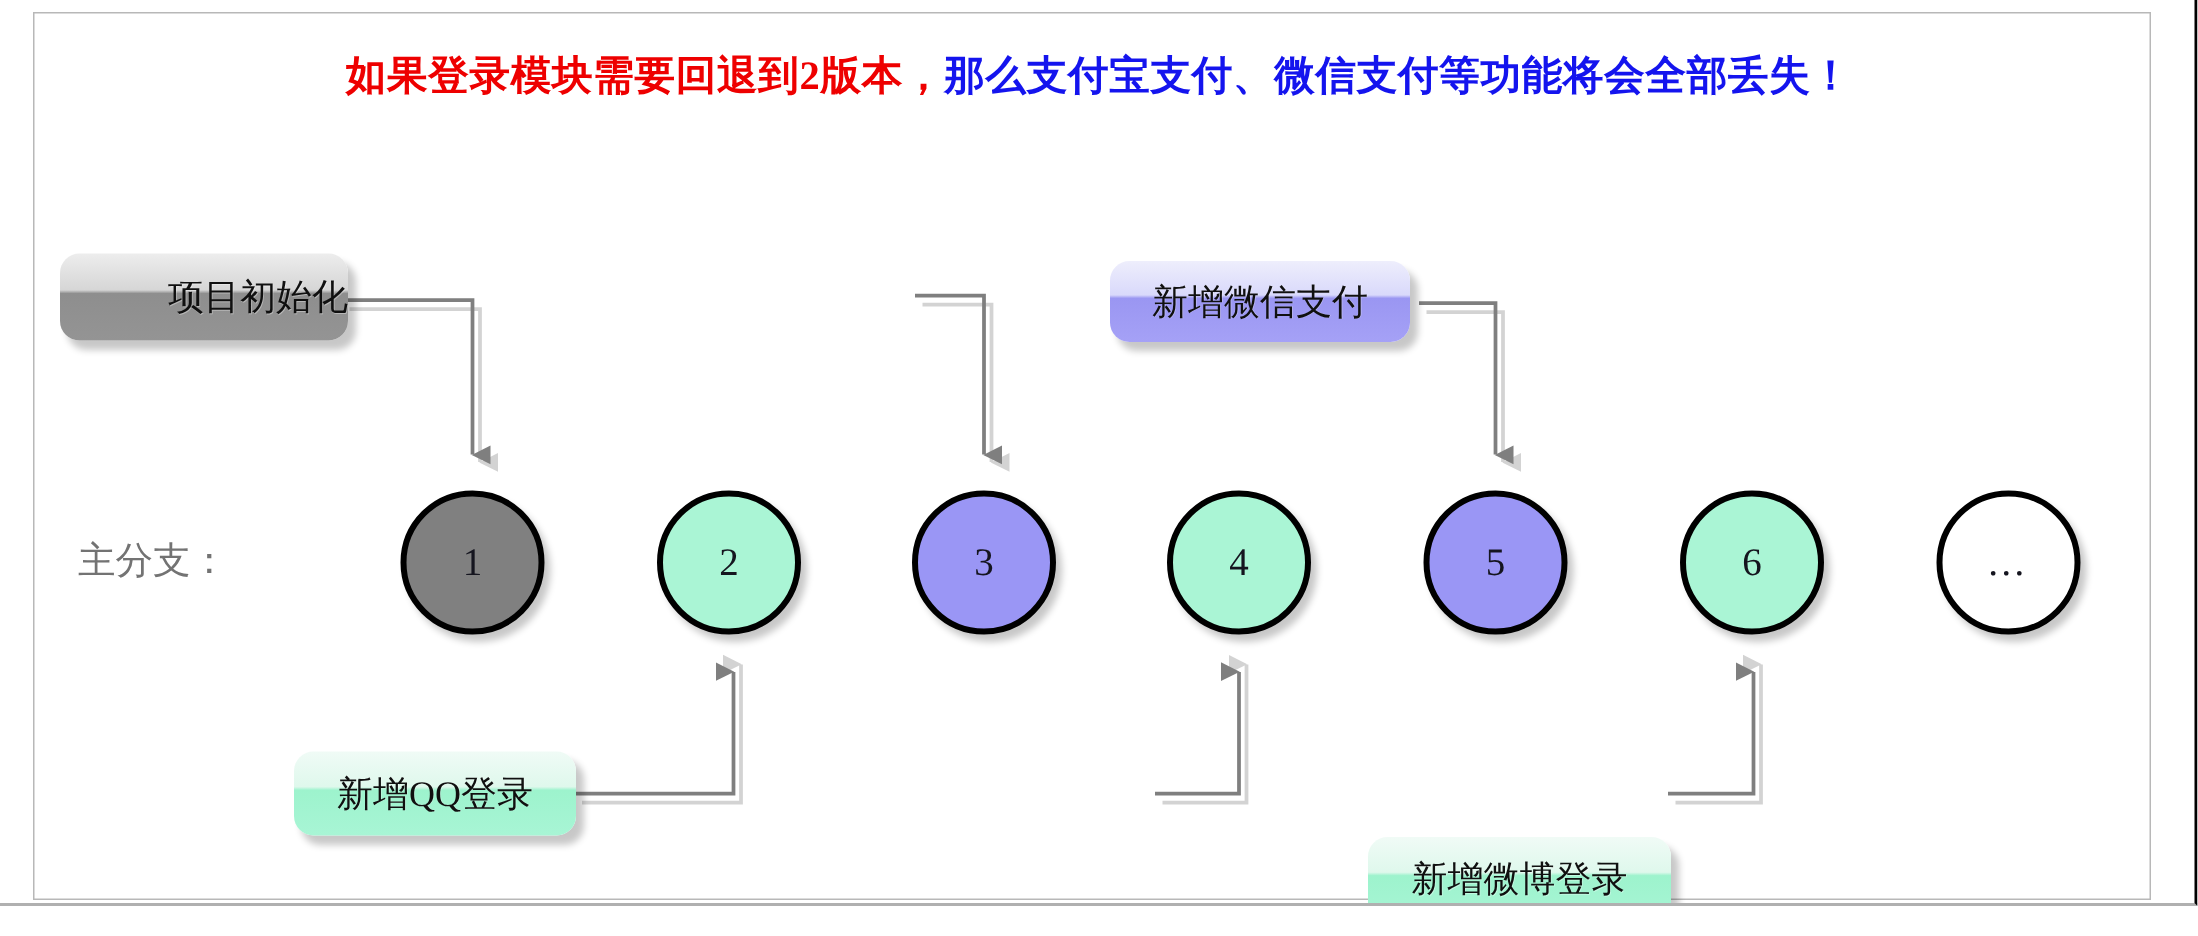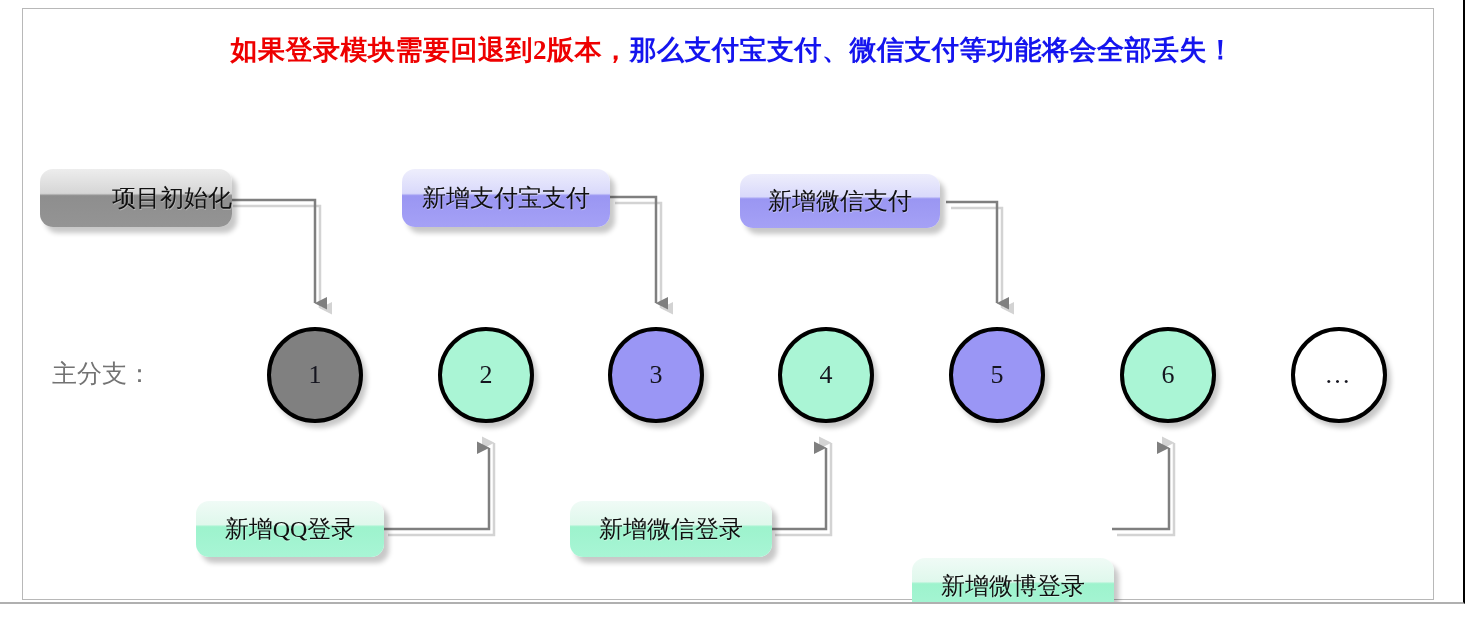--- a/index.html
+++ b/index.html
@@ -158,33 +158,27 @@
       <path d="M946,202 L997,202 L997,303" marker-end="url(#arrow-down)"></path>
       <path d="M383,529 L489,529 L489,448" marker-end="url(#arrow-up)"></path>
       <path d="M770,529 L826,529 L826,448" marker-end="url(#arrow-up)"></path>
       <path d="M1112,529 L1169,529 L1169,448" marker-end="url(#arrow-up)"></path>
     </g>
   </svg>
 
   <div class="box gray" style="left:40px;  top:169px; width:192px; height:58px;justify-content:flex-end;">
     <span>项目初始化</span>
   </div>
-  <div class="box blue" style="left:402px; top:169px; width:208px; height:58px;">
-    <span>新增支付宝支付</span>
-  </div>
   <div class="box blue" style="left:740px; top:174px; width:200px; height:54px;text-align:right;">
     <span>新增微信支付</span>
   </div>
 
   <div class="box green" style="left:196px; top:501px; width:188px; height:56px;text-align:right;">
     <span>新增QQ登录</span>
   </div>
-  <div class="box green" style="left:570px; top:501px; width:202px; height:56px;">
-    <span>新增微信登录</span>
-  </div>
   <div class="box green" style="left:912px; top:518px; width:202px; height:56px;margin-top:40px;">
     <span>新增微博登录</span>
   </div>
 
   <div class="node" style="left:267px;  top:327px; background:#808080;">
     <span>1</span>
   </div>
   <div class="node" style="left:438px;  top:327px; background:#aaf5d5;">
     <span>2</span>
   </div>

